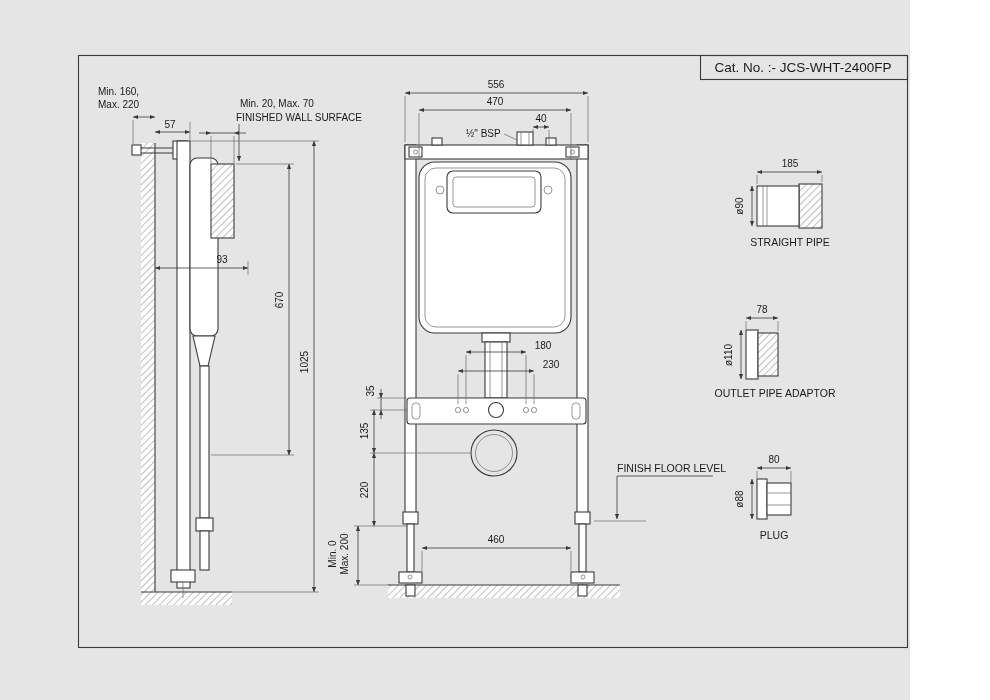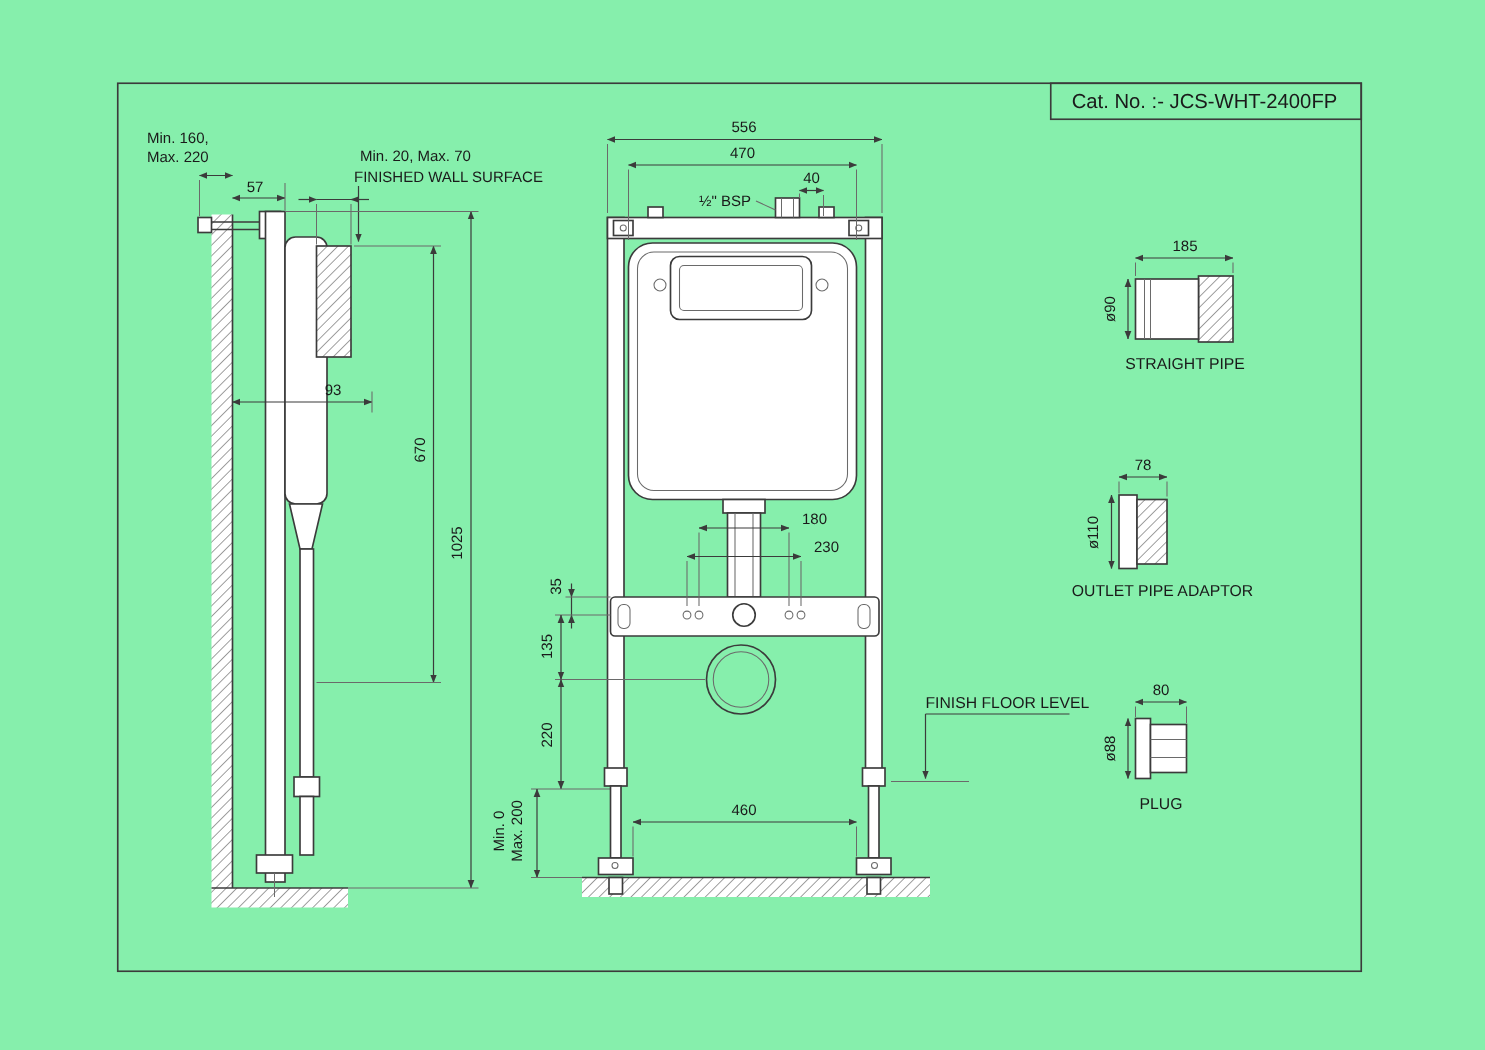--- a/index.html
+++ b/index.html
@@ -1,16 +1,16 @@
 <!DOCTYPE html>
 <html><head>
 <meta charset="utf-8">
 <style>
   html,body { margin:0; padding:0; background:#fff; }
-  #page { position:relative; width:990px; height:700px; background:#86efac; font-family:"Liberation Sans", sans-serif; }
+  #page { position:relative; width:910px; height:700px; background:#e5e5e5; font-family:"Liberation Sans", sans-serif; }
   svg { display:block; }
   svg text { font-family:"Liberation Sans", sans-serif; font-size:10px; fill:#1a1a1a; }
   svg text.lbl { font-size:10.5px; }
   svg text.title { font-size:13.5px; }
   .ln   { stroke:#3b3b3b; stroke-width:1.1; fill:none; }
   .part { stroke:#3b3b3b; stroke-width:1.1; fill:#ffffff; }
   .hpart{ stroke:#3b3b3b; stroke-width:1.1; fill:url(#hatch); }
   .thin { stroke:#6a6a6a; stroke-width:0.7; fill:none; }
   .dim  { stroke:#3b3b3b; stroke-width:0.8; fill:none; }
 </style>

